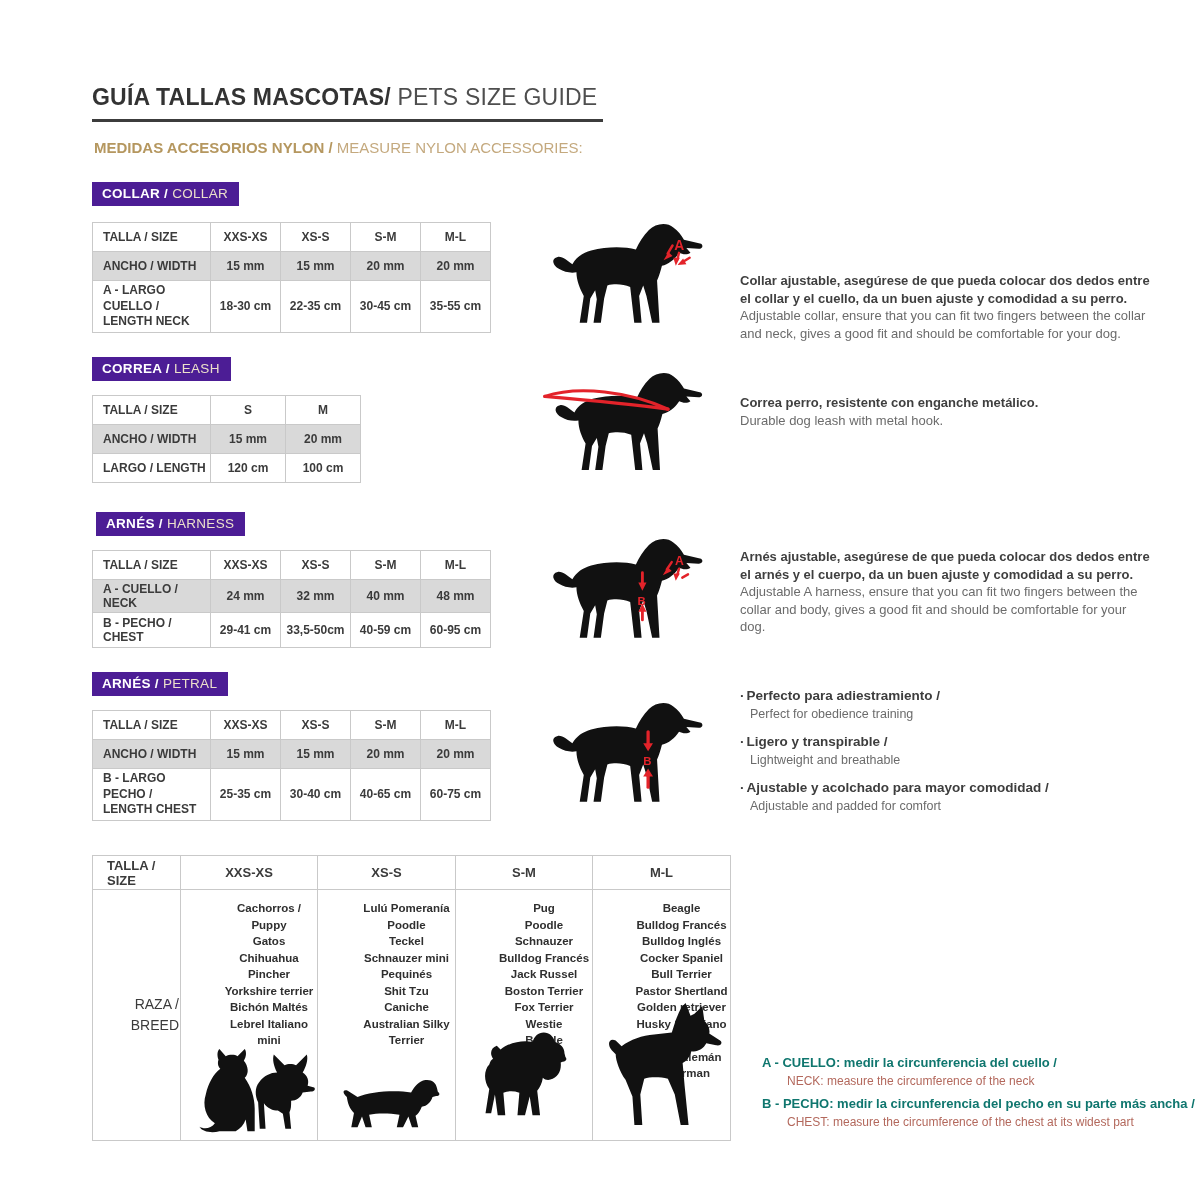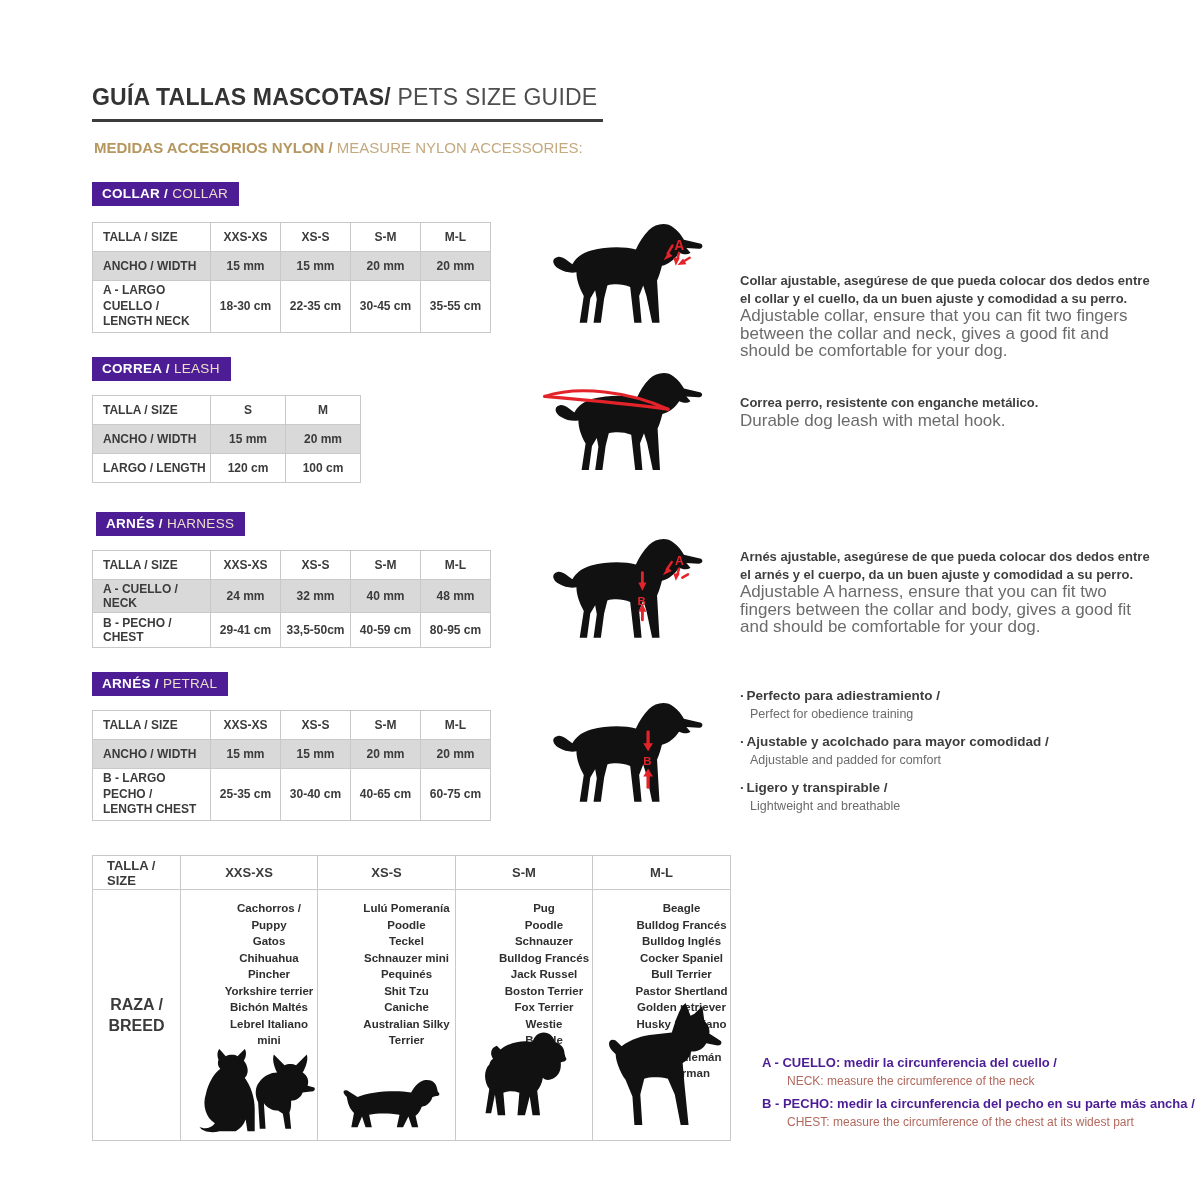--- a/index.html
+++ b/index.html
@@ -26,42 +26,42 @@
   table.spec { border-collapse:collapse; table-layout:fixed; }
   table.spec td { border:1px solid #c9c9c9; font-size:12px; font-weight:bold;
                   color:#3b3b3b; text-align:center; padding:2px 2px; height:24px; }
   table.spec td.lbl { text-align:left; padding-left:10px; }
   table.spec tr.gray td { background:#d9d9d9; }
   table.spec td.two { line-height:1.3; }
 
   
   .desc { left:740px; width:414px; font-size:13px; line-height:17.5px; }
   .desc .es { font-weight:bold; color:#3f3f3f; display:block; }
-  .desc .en { font-weight:normal; color:#6b6b6b; font-size:17px; display:block; }
+  .desc .en { font-weight:normal; color:#6b6b6b; font-size:13px; display:block; }
 
   .bullets { left:740px; width:424px; }
   .bullet { margin-bottom:9px; }
   .b-es { font-weight:bold; font-size:13.5px; color:#3d3d3d; line-height:19px; }
   .b-en { font-size:12.5px; color:#6b6b6b; margin-left:10px; line-height:18px; }
   .dot { margin-right:2px; }
 
   
   table.breeds { border-collapse:collapse; table-layout:fixed; left:92px; top:855px; position:absolute; }
   table.breeds th, table.breeds td { border:1px solid #c9c9c9; }
   table.breeds th { height:31px; font-size:13px; color:#3b3b3b; font-weight:bold; text-align:center; }
   table.breeds th.first { text-align:left; padding-left:14px; }
   table.breeds td { height:248px; vertical-align:top; }
-  td.raza { vertical-align:middle !important; text-align:center; font-weight:bold;
-            font-size:16px; line-height:21px; }
+  td.raza { vertical-align:middle !important; text-align:right; font-weight:normal;
+            font-size:14px; line-height:21px; }
   .list { font-weight:bold; font-size:11.5px; line-height:16.5px; text-align:center;
           color:#2f2f2f; padding-top:9px;margin-left:40px; }
 
   
   .footnote { left:762px; top:1048px; width:436px; }
-  .fn-es { color:#4c1d95; font-weight:bold; font-size:13px; line-height:16px; margin-top:7px; }
+  .fn-es { color:#0f766e; font-weight:bold; font-size:13px; line-height:16px; margin-top:7px; }
   .fn-en { color:#b3685c; font-size:12px; line-height:15px; margin-left:25px; margin-top:3px; }
 
   svg text.mk { font-family:"Liberation Sans", sans-serif; font-weight:bold; fill:#e3232a; }
 </style>
 </head>
 <body>
 
 <svg width="0" height="0" style="position:absolute" aria-hidden="true">
   <defs>
     <path id="dog-body" fill="#111111" d="M12,64 C4,60 1,51 10,49 C16,48 22,54 28,58 C33,49 41,44 51,41 C71,36 92,36 106,40
@@ -196,21 +196,21 @@
     <td>24 mm</td>
     <td>32 mm</td>
     <td>40 mm</td>
     <td>48 mm</td>
   </tr>
   <tr>
     <td class="lbl" style="height:30px">B - PECHO / CHEST</td>
     <td>29-41 cm</td>
     <td>33,5-50cm</td>
     <td>40-59 cm</td>
-    <td>80-95 cm</td>
+    <td>60-95 cm</td>
   </tr>
 </tbody>
   </table>
 <svg class="abs" style="left:542px; top:532px;" width="178" height="114" viewBox="0 0 200 140">
   <use href="#dog-body"></use>
   <g>
     <path d="M150,37 L144,46" stroke="#e3232a" stroke-width="3" fill="none" stroke-linecap="round"></path>
     <path d="M139,53 L145,43 L150,48 Z" fill="#e3232a"></path>
     <text class="mk" x="154" y="41" font-size="15">A</text>
     <path d="M159,45 L157,52" stroke="#e3232a" stroke-width="3" fill="none" stroke-linecap="round"></path>
@@ -275,26 +275,26 @@
     <path d="M121,112 L121,98" stroke="#e3232a" stroke-width="4" fill="none" stroke-linecap="round"></path>
     <path d="M121,89 L115,99 L127,99 Z" fill="#e3232a"></path>
   </g>
 </svg>
 <div class="abs bullets" style="top:686px;">
   <div class="bullet">
     <div class="b-es"><span class="dot">·</span><span>Perfecto para adiestramiento /</span></div>
     <div class="b-en">Perfect for obedience training</div>
   </div>
   <div class="bullet">
+    <div class="b-es"><span class="dot">·</span><span>Ligero y transpirable /</span></div>
+    <div class="b-en">Lightweight and breathable</div>
+  </div>
+  <div class="bullet">
     <div class="b-es"><span class="dot">·</span><span>Ajustable y acolchado para mayor comodidad /</span></div>
     <div class="b-en">Adjustable and padded for comfort</div>
-  </div>
-  <div class="bullet">
-    <div class="b-es"><span class="dot">·</span><span>Ligero y transpirable /</span></div>
-    <div class="b-en">Lightweight and breathable</div>
   </div>
 </div>
 
 <table class="breeds">
   <colgroup>
       <col style="width:88px">
       <col style="width:137px">
       <col style="width:138px">
       <col style="width:137px">
       <col style="width:138px">

